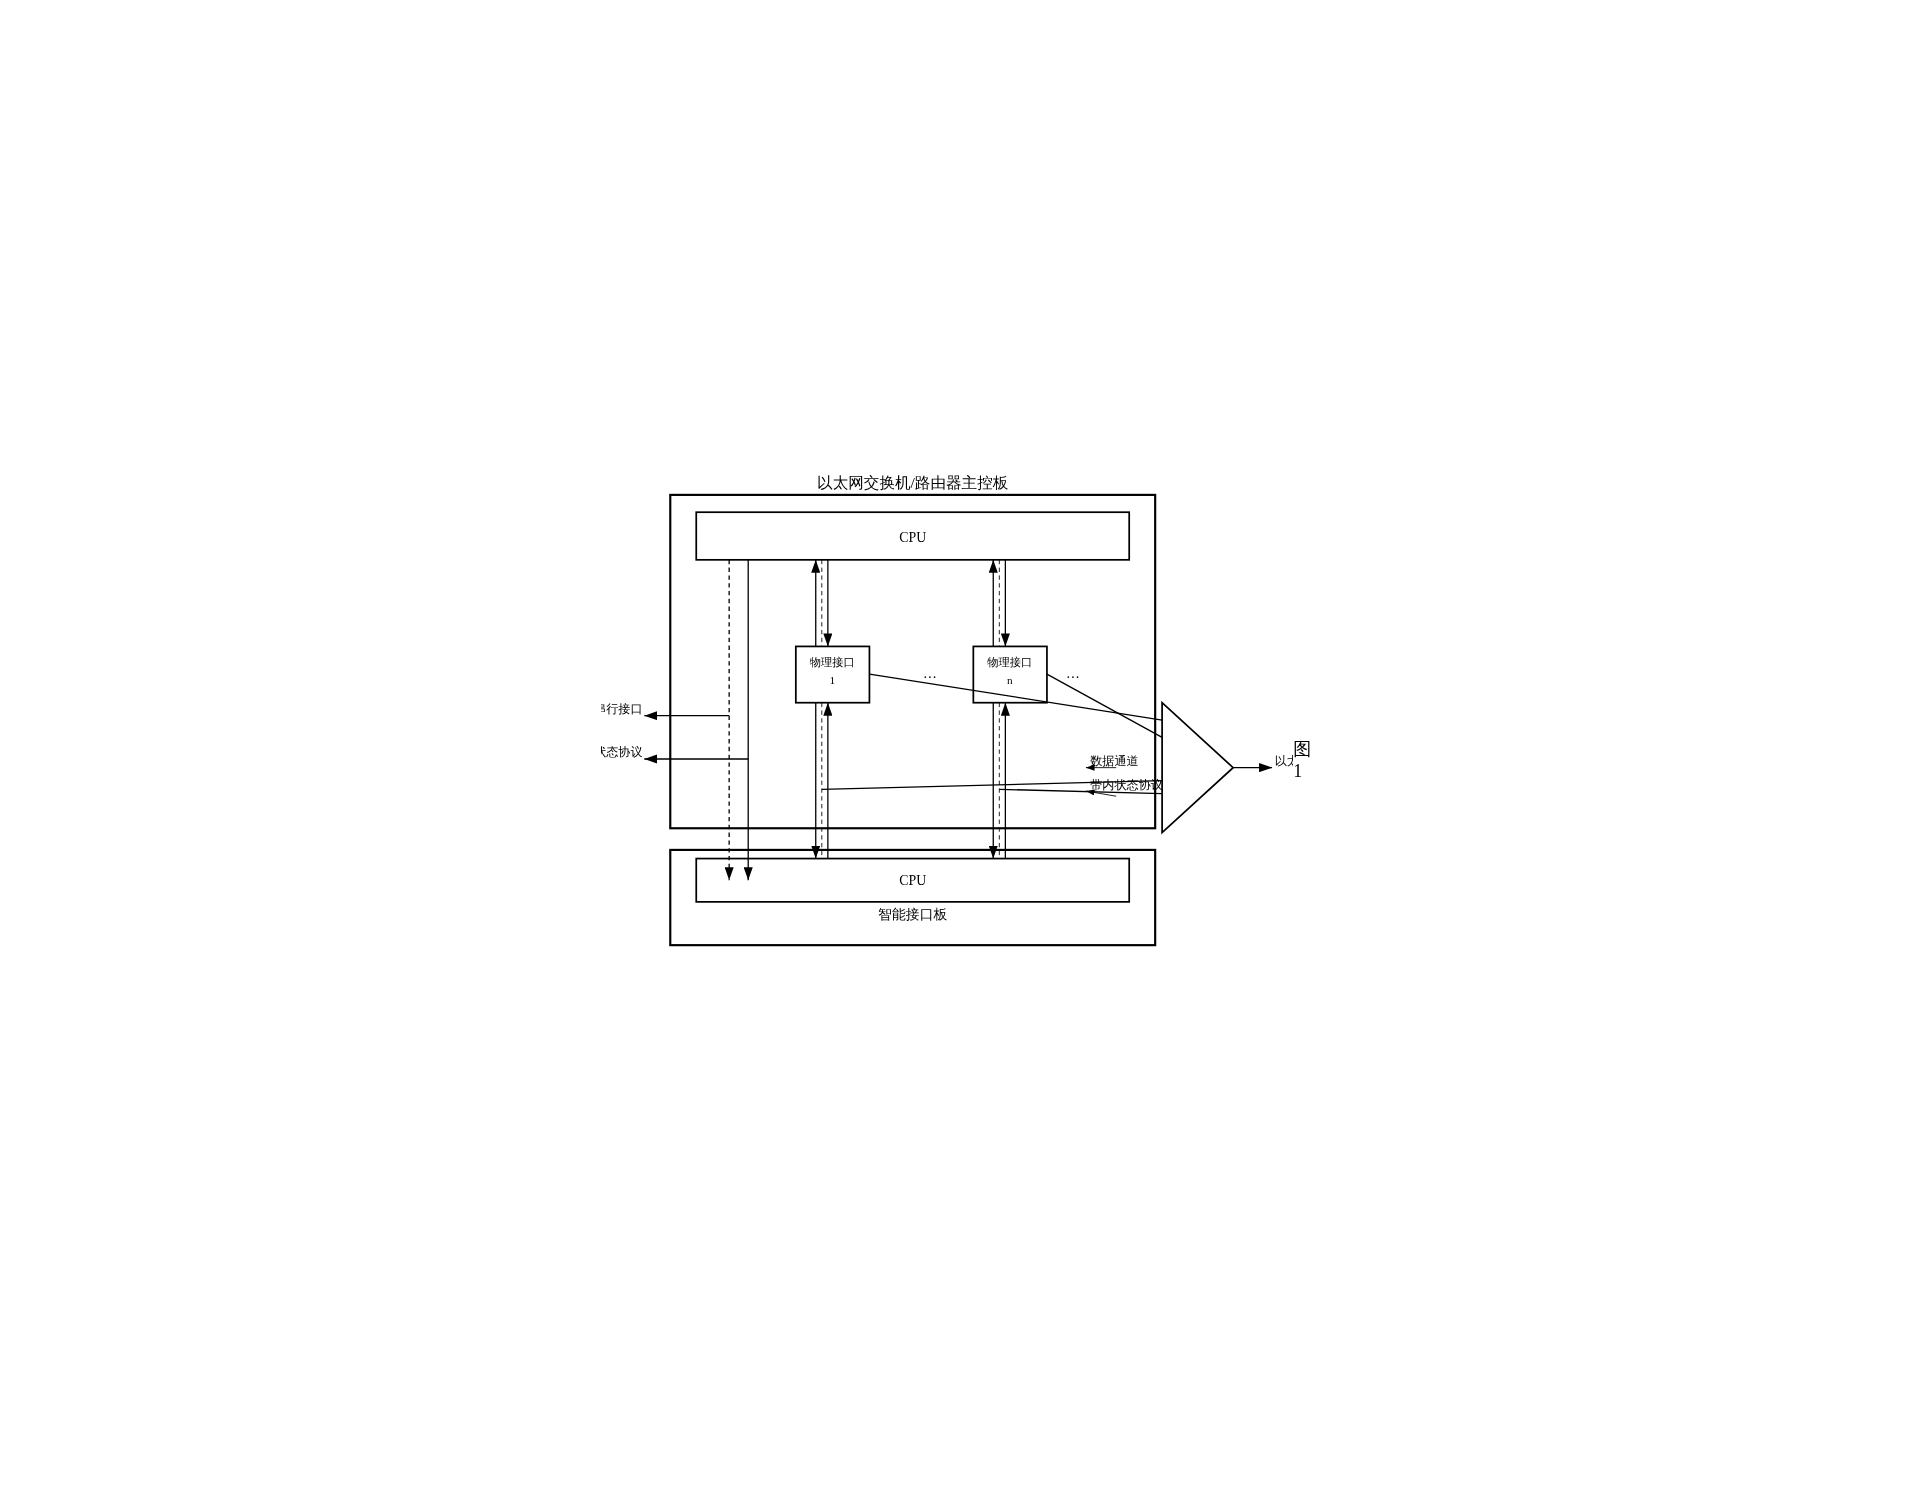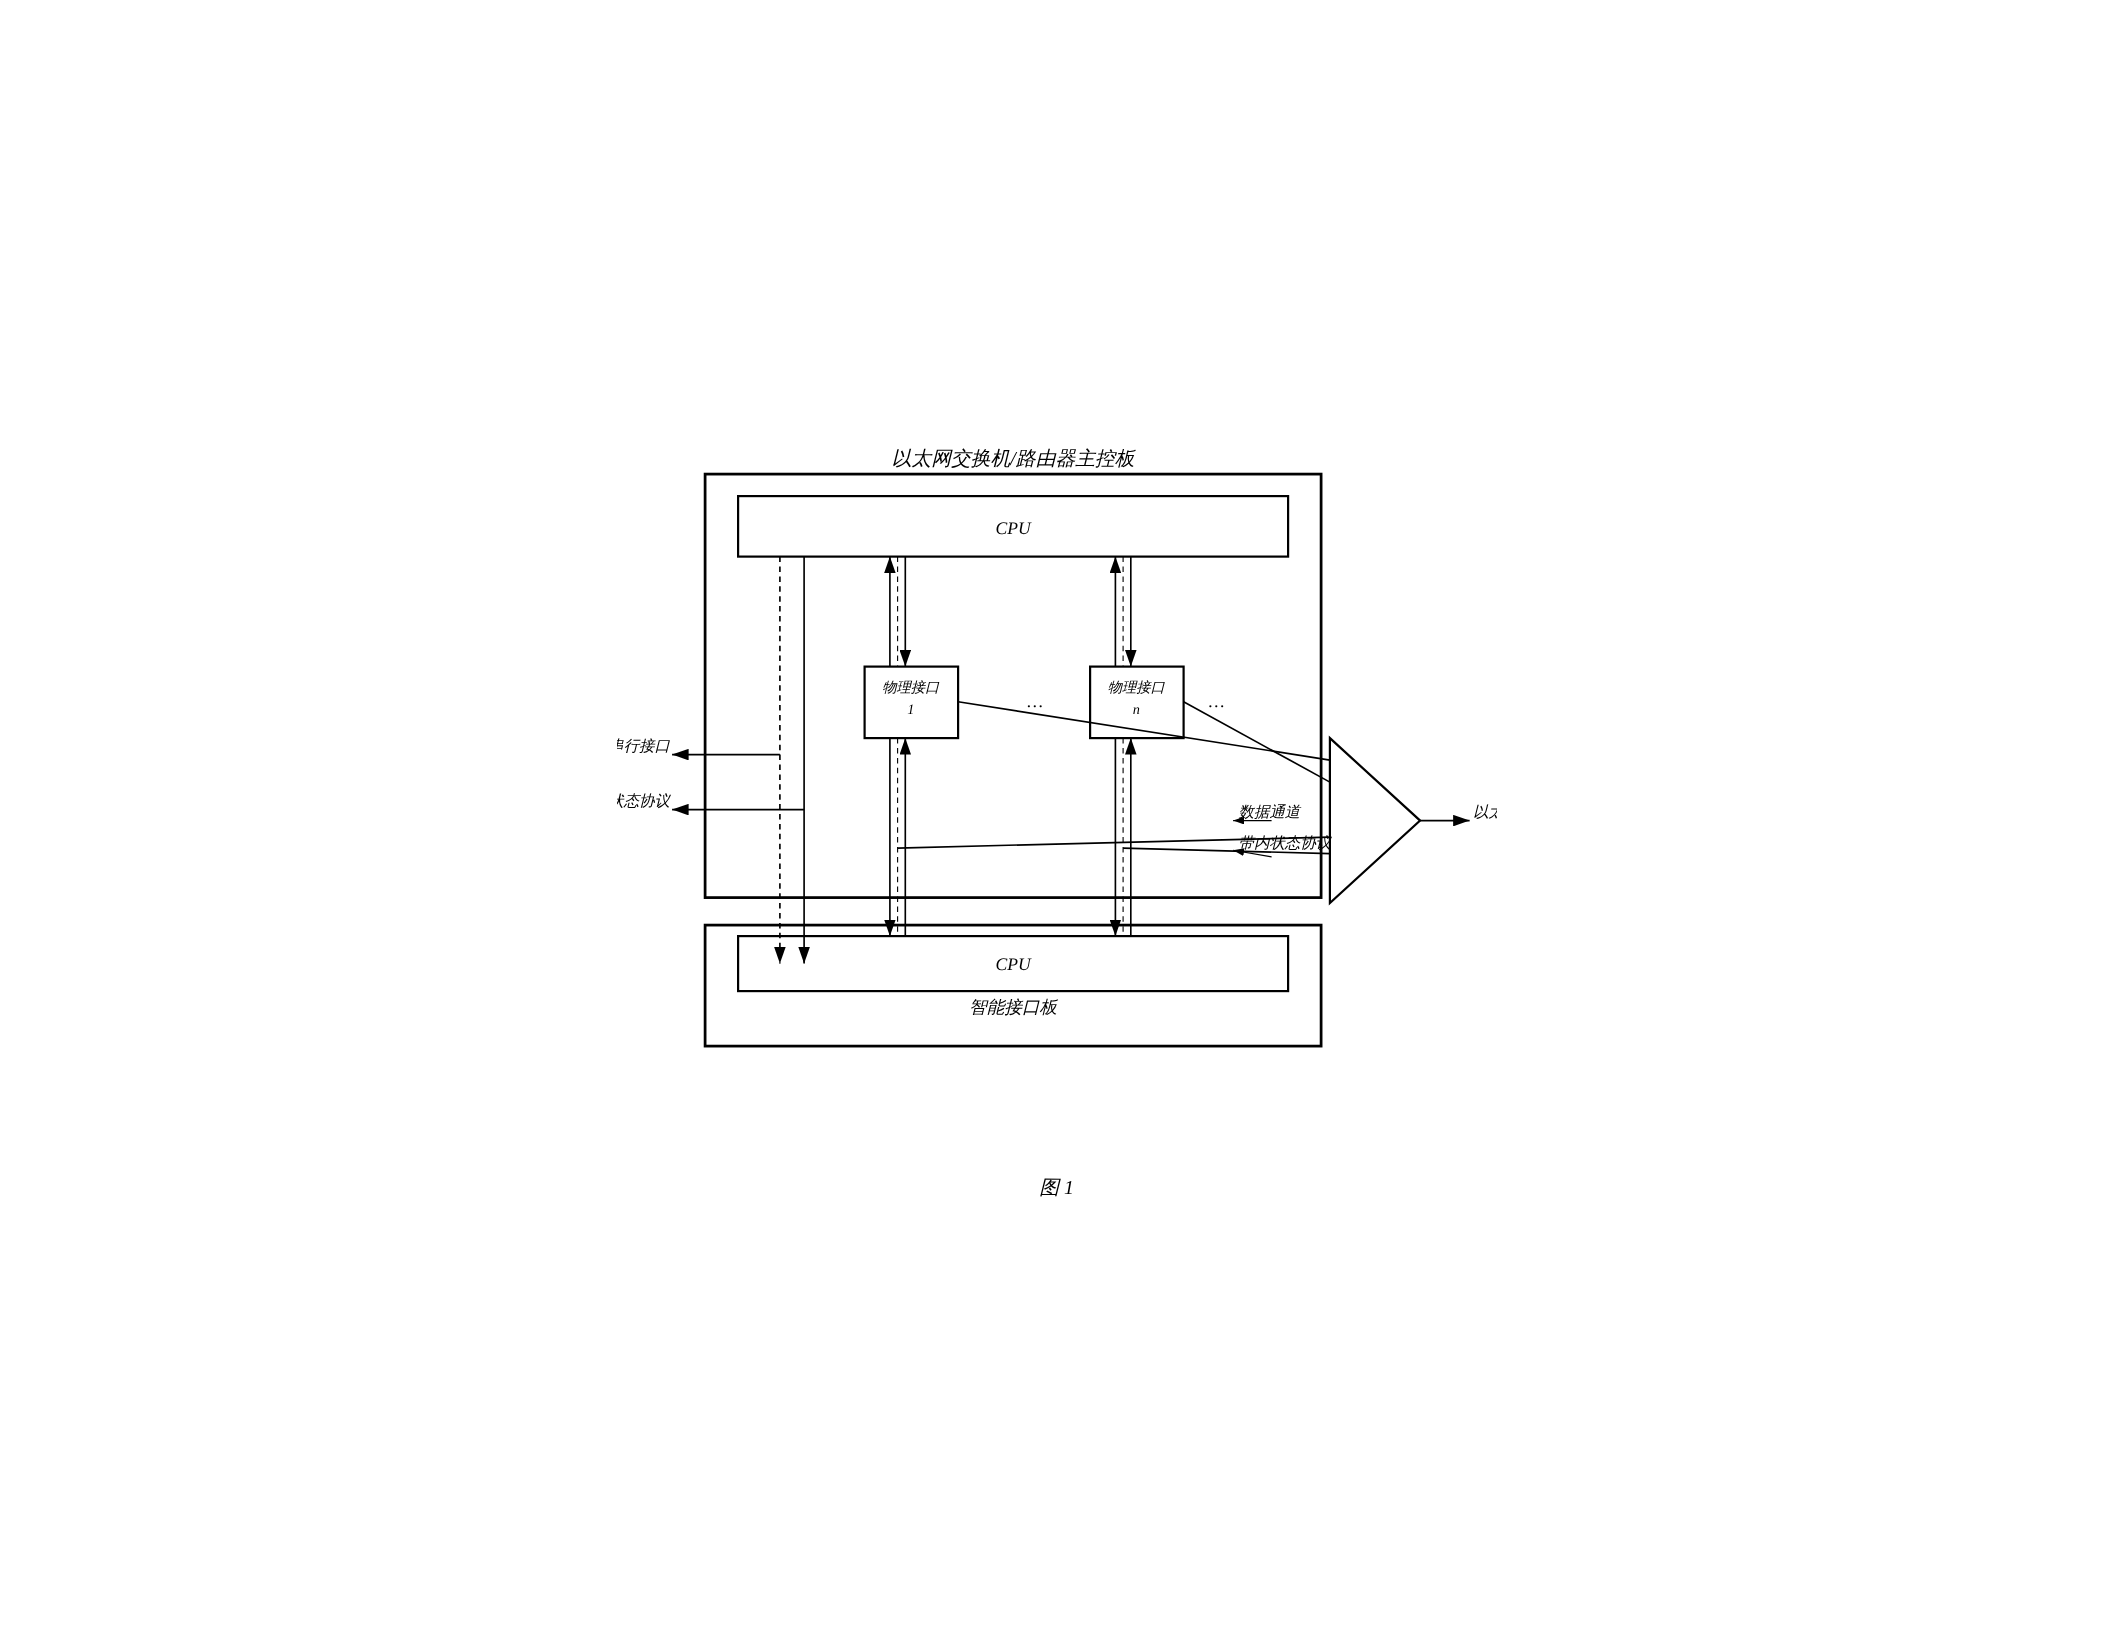--- a/index.html
+++ b/index.html
@@ -14,21 +14,21 @@
     }
     .page-wrapper {
       width: 760px;
       background: #fff;
     }
   </style>
 </head>
 <body>
 
 <div class="page-wrapper">
-  <div style="display:flex; flex-direction:column; align-items:center; padding: 30px 20px; font-style: italic;">
+  <div style="display:flex; align-items:center; padding: 30px 20px;">
   <svg xmlns="http://www.w3.org/2000/svg" width="800" height="640" viewBox="0 0 800 640" style="font-family: SimSun, STSong, serif;">
     <defs>
       <marker id="ah" markerWidth="10" markerHeight="7" refX="10" refY="3.5" orient="auto">
         <polygon points="0 0, 10 3.5, 0 7" fill="#000"></polygon>
       </marker>
       <marker id="ah2" markerWidth="10" markerHeight="7" refX="0" refY="3.5" orient="auto">
         <polygon points="10 0, 0 3.5, 10 7" fill="#000"></polygon>
       </marker>
     </defs>
 

